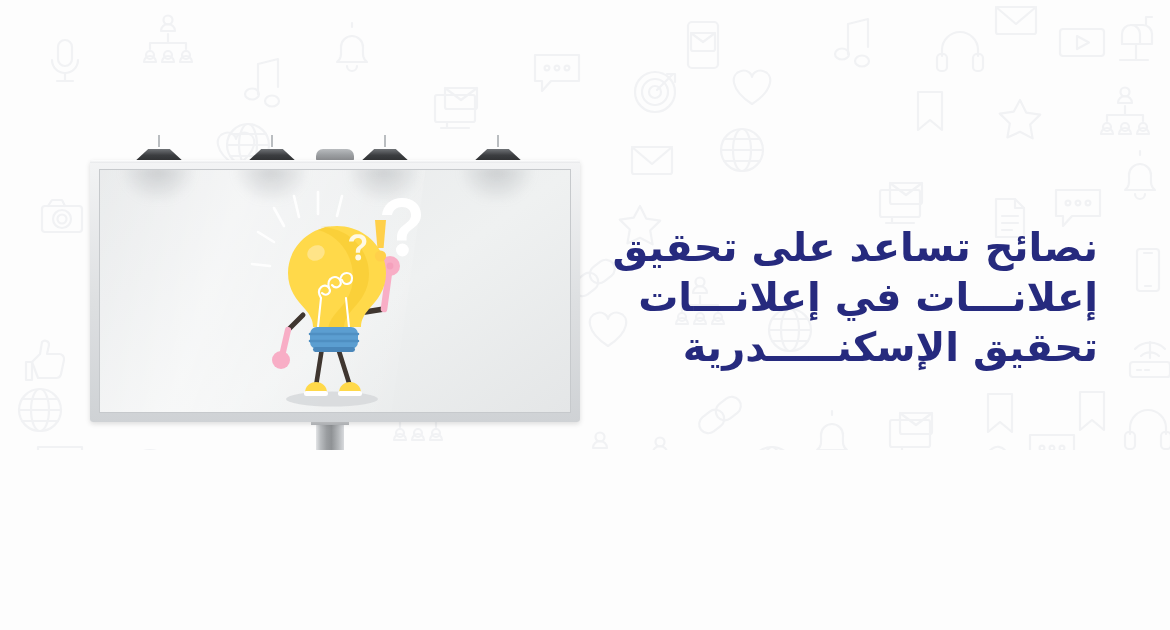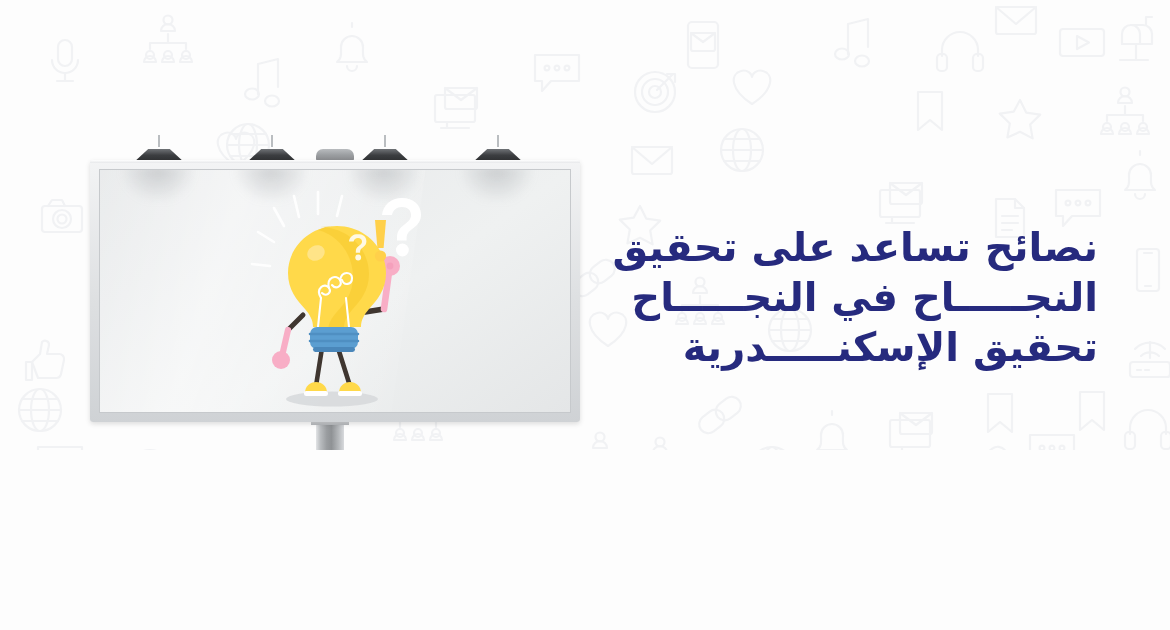--- a/index.html
+++ b/index.html
@@ -444,17 +444,17 @@
 
       <g fill="#ffffff" opacity=".85">
         <path d="M108 44c-5 0-8.6 3.2-9 7.6h4.6c.4-2.3 2-3.6 4.4-3.6 2.4 0 4 1.3 4 3.5 0 1.8-.9 2.7-2.9 4.2-2.4 1.9-3.3 3.1-3.3 6v1.1h4.3v-.9c0-1.9.6-2.8 2.7-4.4 2.5-1.9 3.6-3.5 3.6-6.2 0-4.3-3.3-7.3-8.4-7.3z"></path>
         <circle cx="108.2" cy="67.5" r="2.9"></circle>
       </g>
     </svg>
   </div>
 
   <div id="headline">
     <span class="line">نصائح تساعد على تحقيق</span>
-    <span class="line">النجـــــاح في النجـــــاح</span>
+    <span class="line">إعلانـــات في إعلانـــات</span>
     <span class="line">تحقيق الإسكنـــــدرية</span>
   </div>
 
 </div>
 
 </body></html>

